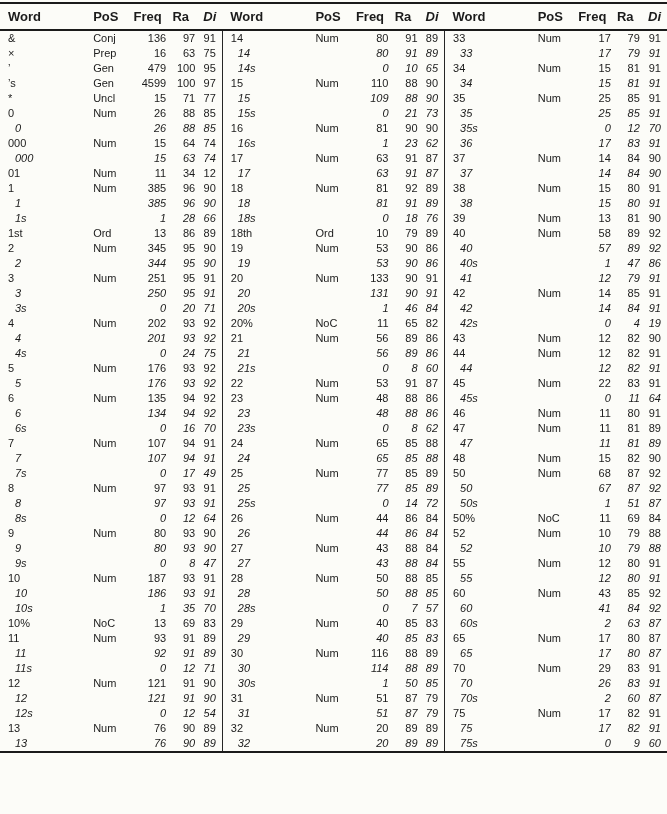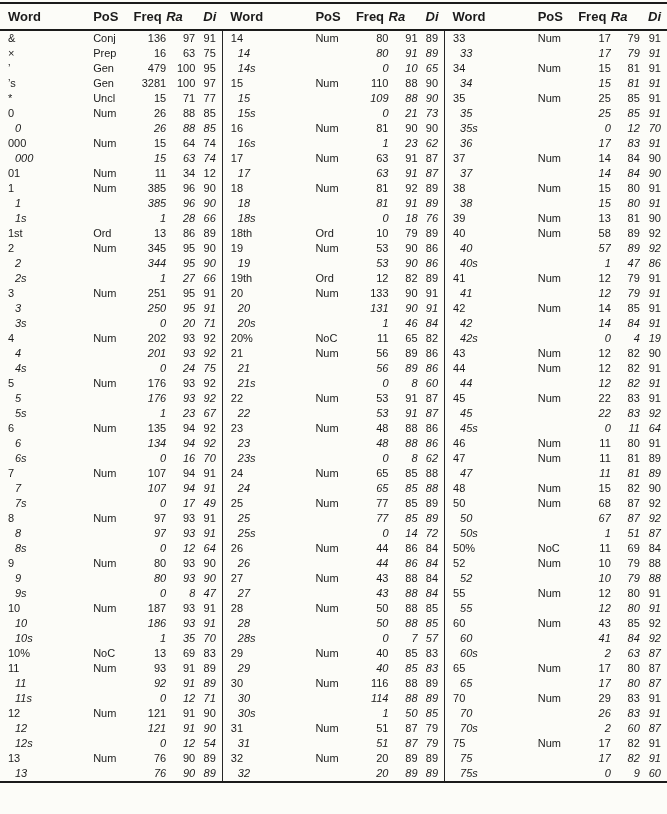--- a/index.html
+++ b/index.html
@@ -39,21 +39,21 @@
     font-weight: bold;
     vertical-align: middle;
     border-bottom: 2px solid #1b1b1b;
     white-space: nowrap;
     overflow: hidden;
     padding: 0;
   }
   th.h-word { text-align: left; padding-left: 8px; }
   th.h-pos  { text-align: left; margin-top: 36px; }
   th.h-freq { text-align: center; }
-  th.h-ra   { text-align: left; font-style: italic; }
+  th.h-ra   { text-align: center; }
   th.h-di   { text-align: right; padding-right: 6px; font-style: italic; }
 
   tbody td {
     height: 15px;
     font-size: 11px;
     line-height: 15px;
     padding: 0;
     white-space: nowrap;
     overflow: hidden;
   }
@@ -157,21 +157,21 @@
           <td class="c-di sub">65</td>
           <td class="c-word g-start">34</td>
           <td class="c-pos">Num</td>
           <td class="c-freq">15</td>
           <td class="c-ra">81</td>
           <td class="c-di">91</td>
         </tr>
         <tr>
           <td class="c-word">’s</td>
           <td class="c-pos">Gen</td>
-          <td class="c-freq">3281</td>
+          <td class="c-freq">4599</td>
           <td class="c-ra">100</td>
           <td class="c-di">97</td>
           <td class="c-word g-start">15</td>
           <td class="c-pos">Num</td>
           <td class="c-freq">110</td>
           <td class="c-ra">88</td>
           <td class="c-di">90</td>
           <td class="c-word sub g-start">34</td>
           <td class="c-pos sub"></td>
           <td class="c-freq sub">15</td>
@@ -376,37 +376,20 @@
           <td class="c-freq sub">53</td>
           <td class="c-ra sub">90</td>
           <td class="c-di sub">86</td>
           <td class="c-word sub g-start">40s</td>
           <td class="c-pos sub"></td>
           <td class="c-freq sub">1</td>
           <td class="c-ra sub">47</td>
           <td class="c-di sub">86</td>
         </tr>
         <tr>
-          <td class="c-word sub">2s</td>
-          <td class="c-pos sub"></td>
-          <td class="c-freq sub">1</td>
-          <td class="c-ra sub">27</td>
-          <td class="c-di sub">66</td>
-          <td class="c-word g-start">19th</td>
-          <td class="c-pos">Ord</td>
-          <td class="c-freq">12</td>
-          <td class="c-ra">82</td>
-          <td class="c-di">89</td>
-          <td class="c-word g-start">41</td>
-          <td class="c-pos">Num</td>
-          <td class="c-freq">12</td>
-          <td class="c-ra">79</td>
-          <td class="c-di">91</td>
-        </tr>
-        <tr>
           <td class="c-word">3</td>
           <td class="c-pos">Num</td>
           <td class="c-freq">251</td>
           <td class="c-ra">95</td>
           <td class="c-di">91</td>
           <td class="c-word g-start">20</td>
           <td class="c-pos">Num</td>
           <td class="c-freq">133</td>
           <td class="c-ra">90</td>
           <td class="c-di">91</td>
@@ -529,37 +512,20 @@
           <td class="c-freq">53</td>
           <td class="c-ra">91</td>
           <td class="c-di">87</td>
           <td class="c-word g-start">45</td>
           <td class="c-pos">Num</td>
           <td class="c-freq">22</td>
           <td class="c-ra">83</td>
           <td class="c-di">91</td>
         </tr>
         <tr>
-          <td class="c-word sub">5s</td>
-          <td class="c-pos sub"></td>
-          <td class="c-freq sub">1</td>
-          <td class="c-ra sub">23</td>
-          <td class="c-di sub">67</td>
-          <td class="c-word sub g-start">22</td>
-          <td class="c-pos sub"></td>
-          <td class="c-freq sub">53</td>
-          <td class="c-ra sub">91</td>
-          <td class="c-di sub">87</td>
-          <td class="c-word sub g-start">45</td>
-          <td class="c-pos sub"></td>
-          <td class="c-freq sub">22</td>
-          <td class="c-ra sub">83</td>
-          <td class="c-di sub">92</td>
-        </tr>
-        <tr>
           <td class="c-word">6</td>
           <td class="c-pos">Num</td>
           <td class="c-freq">135</td>
           <td class="c-ra">94</td>
           <td class="c-di">92</td>
           <td class="c-word g-start">23</td>
           <td class="c-pos">Num</td>
           <td class="c-freq">48</td>
           <td class="c-ra">88</td>
           <td class="c-di">86</td>

